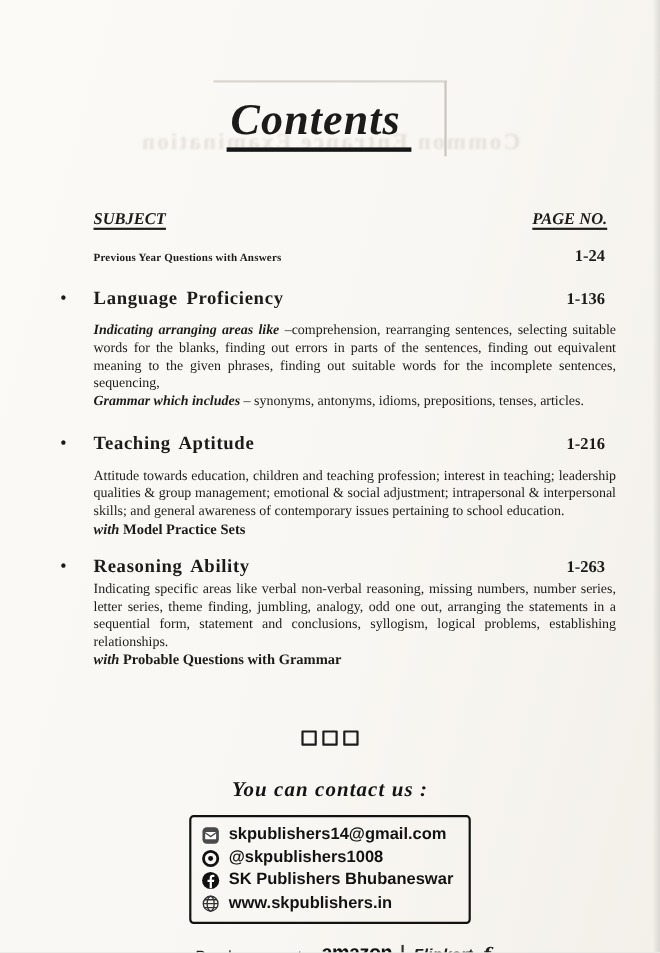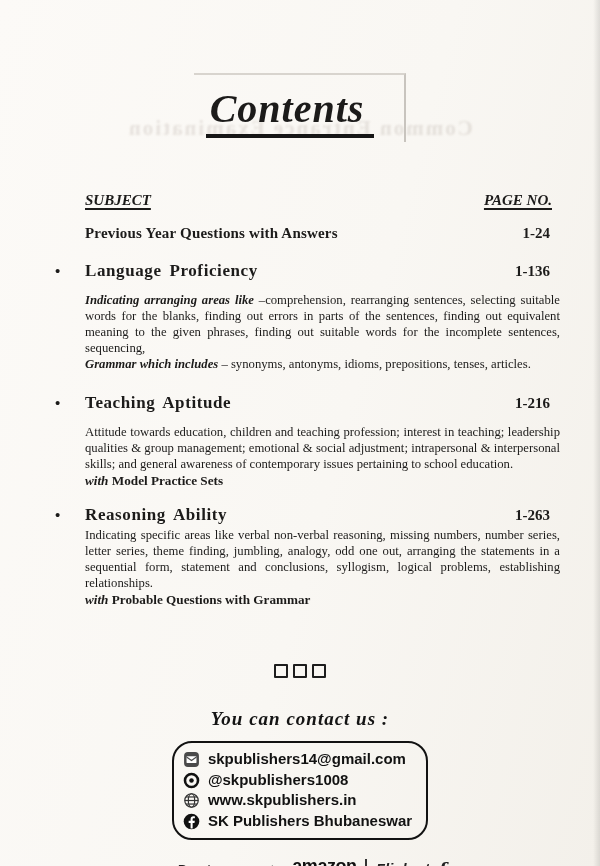--- a/index.html
+++ b/index.html
@@ -50,21 +50,21 @@
     margin:50px 48px 0 85px;
     font-weight:bold;font-style:italic;font-size:15px;
   }
   .cols span{text-decoration:underline;text-underline-offset:3px;text-decoration-thickness:1.5px;}
   
   .section{margin:0 40px 0 85px;position:relative;}
   .sec-head{display:flex;justify-content:space-between;align-items:baseline;}
   .sec-title{
     font-weight:bold;font-size:17px;letter-spacing:.6px;word-spacing:3px;
   }
-  .plain-title{font-weight:bold;font-size:15px;letter-spacing:.2px;}
+  .plain-title{font-weight:bold;font-size:10px;letter-spacing:.2px;}
   .sec-pages{font-weight:bold;font-size:15px;padding-right:10px;white-space:nowrap;}
   .bullet{
     position:absolute;left:-30px;top:3px;
     font-size:15px;font-weight:bold;line-height:1;
   }
   .sec-desc{
     margin-top:11px;
     font-size:12.7px;line-height:1.26;
     text-align:justify;
   }
@@ -86,21 +86,21 @@
     margin:0 2.5px;vertical-align:middle;background:transparent;
   }
   .contact-heading{
     margin-top:30px;text-align:center;
     font-family:cursive;
     font-style:italic;font-weight:bold;font-size:19px;
     letter-spacing:1px;color:#141414;
   }
   .contact-box{
     width:fit-content;margin:11px auto 0;
-    border:2.5px solid #121212;border-radius:20px;
+    border:2.5px solid #121212;border-radius:4px;
     padding:6px 14px 7px 9px;
     font-family:"Liberation Sans", sans-serif;
     font-weight:bold;font-size:15px;color:#121212;
   }
   .contact-row{display:flex;align-items:center;gap:8px;line-height:20.5px;}
   .cicon{width:17px;height:17px;flex:0 0 17px;display:inline-flex;}
   .cicon svg{width:100%;height:100%;}
   
   .purchase-row{
     margin-top:17px;display:flex;justify-content:center;align-items:center;gap:9px;
@@ -201,38 +201,38 @@
       <span class="cicon">
         <svg viewBox="0 0 24 24">
             <circle cx="12" cy="12" r="9.2" fill="none" stroke="#111" stroke-width="3.6"></circle>
             <circle cx="12" cy="12" r="3.2" fill="#111"></circle>
           </svg>
       </span>
       <span>@skpublishers1008</span>
     </div>
     <div class="contact-row">
       <span class="cicon">
+        <svg viewBox="0 0 24 24">
+            <circle cx="12" cy="12" r="11" fill="#111"></circle>
+            <path d="M13.6 22v-8h2.6l.5-3h-3.1V9.1c0-.9.3-1.6 1.7-1.6h1.5V4.8c-.3 0-1.2-.1-2.2-.1-2.3 0-3.9 1.4-3.9 4v2.3H8v3h2.7v8z" fill="#fff"></path>
+          </svg>
+      </span>
+      <span>SK Publishers Bhubaneswar</span>
+    </div>
+    <div class="contact-row">
+      <span class="cicon">
         <svg viewBox="0 0 24 24" fill="none" stroke="#333" stroke-width="1.7">
             <circle cx="12" cy="12" r="9.5"></circle>
             <ellipse cx="12" cy="12" rx="4.5" ry="9.5"></ellipse>
             <line x1="2.5" y1="12" x2="21.5" y2="12"></line>
             <line x1="4" y1="7" x2="20" y2="7"></line>
             <line x1="4" y1="17" x2="20" y2="17"></line>
           </svg>
       </span>
       <span>www.skpublishers.in</span>
-    </div>
-    <div class="contact-row">
-      <span class="cicon">
-        <svg viewBox="0 0 24 24">
-            <circle cx="12" cy="12" r="11" fill="#111"></circle>
-            <path d="M13.6 22v-8h2.6l.5-3h-3.1V9.1c0-.9.3-1.6 1.7-1.6h1.5V4.8c-.3 0-1.2-.1-2.2-.1-2.3 0-3.9 1.4-3.9 4v2.3H8v3h2.7v8z" fill="#fff"></path>
-          </svg>
-      </span>
-      <span>SK Publishers Bhubaneswar</span>
     </div>
   </div>
 
   <div class="purchase-row">
     <span class="purchase-label">Purchase us at :</span>
     <span class="amazon-wrap">
       <span class="amazon-word">amazon</span>
       <svg class="amazon-smile" width="54" height="8" viewBox="0 0 54 8">
           <path d="M2 1.5 C 16 8.5, 36 8.5, 50 2.5" stroke="#111" stroke-width="1.8" fill="none" stroke-linecap="round"></path>
           <path d="M50 2.5 l-4.5 -0.4 M50 2.5 l-2.5 3.2" stroke="#111" stroke-width="1.5" fill="none" stroke-linecap="round"></path>

